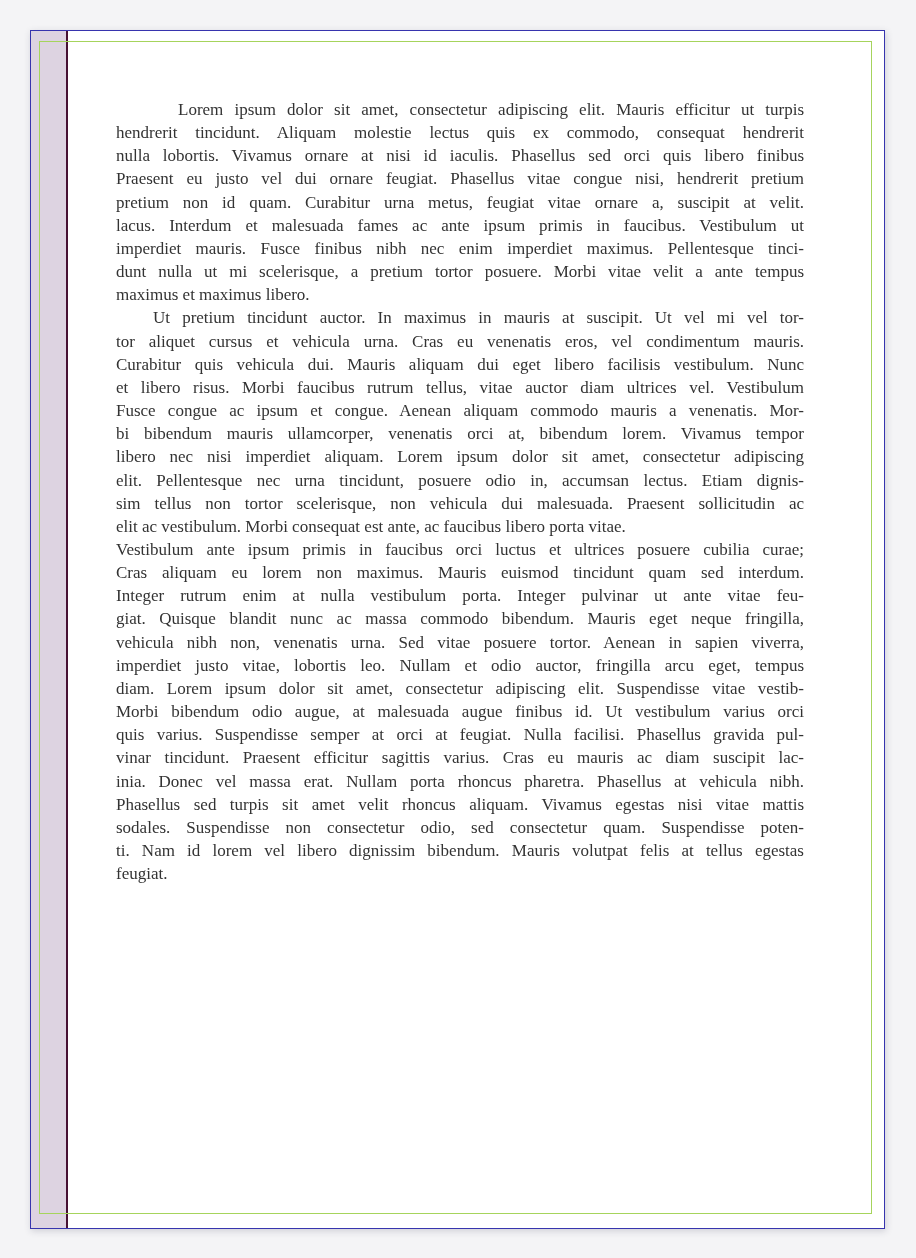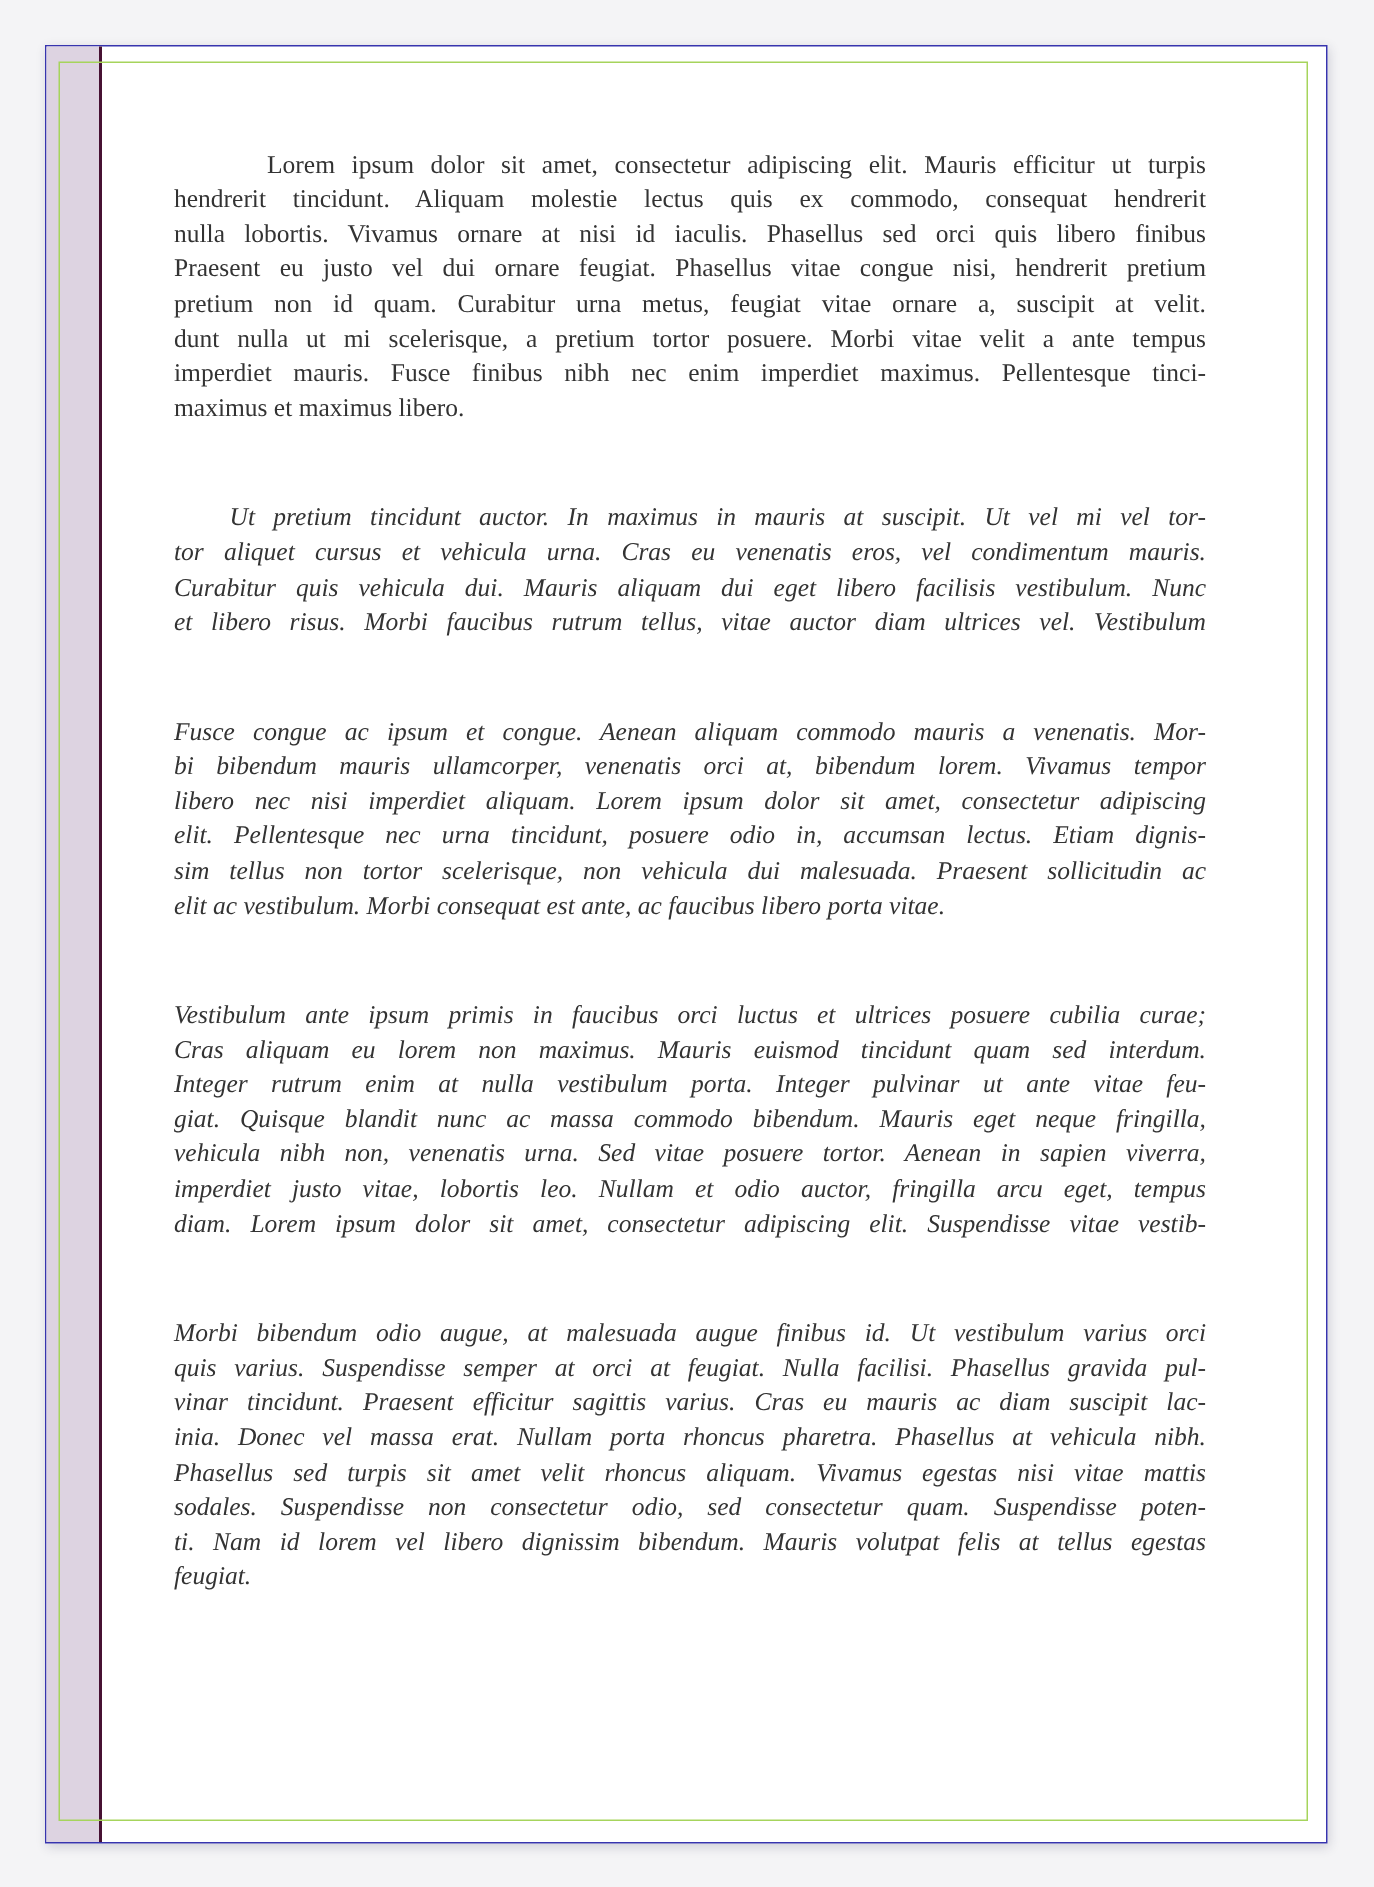--- a/index.html
+++ b/index.html
@@ -45,21 +45,21 @@
   .text-block{
     position:absolute;
     left:85px;top:67px;
     width:688px;
     color:var(--text);
     font-size:17px;
     line-height:23.15px;
     text-rendering:optimizeLegibility;
   }
   .para{margin:0;}
-  .para + .para{margin-top:50px;font-style:italic;}
+  .para + .para{}
   .line{
     text-align:justify;
     text-align-last:justify;
     hyphens:none;
     white-space:normal;
   }
   .line.last{
     text-align-last:left;
   }
 </style>
@@ -69,22 +69,23 @@
 <div class="page">
   <div class="spine-strip"></div>
   <div class="frame-guide"></div>
   <div class="text-block">
       <div class="para">
         <div class="line" style="padding-left: 62px;">Lorem ipsum dolor sit amet, consectetur adipiscing elit. Mauris efficitur ut turpis</div>
         <div class="line">hendrerit tincidunt. Aliquam molestie lectus quis ex commodo, consequat hendrerit</div>
         <div class="line">nulla lobortis. Vivamus ornare at nisi id iaculis. Phasellus sed orci quis libero finibus</div>
         <div class="line">Praesent eu justo vel dui ornare feugiat. Phasellus vitae congue nisi, hendrerit pretium</div>
         <div class="line">pretium non id quam. Curabitur urna metus, feugiat vitae ornare a, suscipit at velit.</div>
+        <div class="line">lacus. Interdum et malesuada fames ac ante ipsum primis in faucibus. Vestibulum ut</div>
+        <div class="line">imperdiet mauris. Fusce finibus nibh nec enim imperdiet maximus. Pellentesque tinci-</div>
         <div class="line">dunt nulla ut mi scelerisque, a pretium tortor posuere. Morbi vitae velit a ante tempus</div>
-        <div class="line">imperdiet mauris. Fusce finibus nibh nec enim imperdiet maximus. Pellentesque tinci-</div>
         <div class="line last">maximus et maximus libero.</div>
       </div>
       <div class="para">
         <div class="line" style="padding-left: 37px;">Ut pretium tincidunt auctor. In maximus in mauris at suscipit. Ut vel mi vel tor-</div>
         <div class="line">tor aliquet cursus et vehicula urna. Cras eu venenatis eros, vel condimentum mauris.</div>
         <div class="line">Curabitur quis vehicula dui. Mauris aliquam dui eget libero facilisis vestibulum. Nunc</div>
         <div class="line">et libero risus. Morbi faucibus rutrum tellus, vitae auctor diam ultrices vel. Vestibulum</div>
       </div>
       <div class="para">
         <div class="line">Fusce congue ac ipsum et congue. Aenean aliquam commodo mauris a venenatis. Mor-</div>

